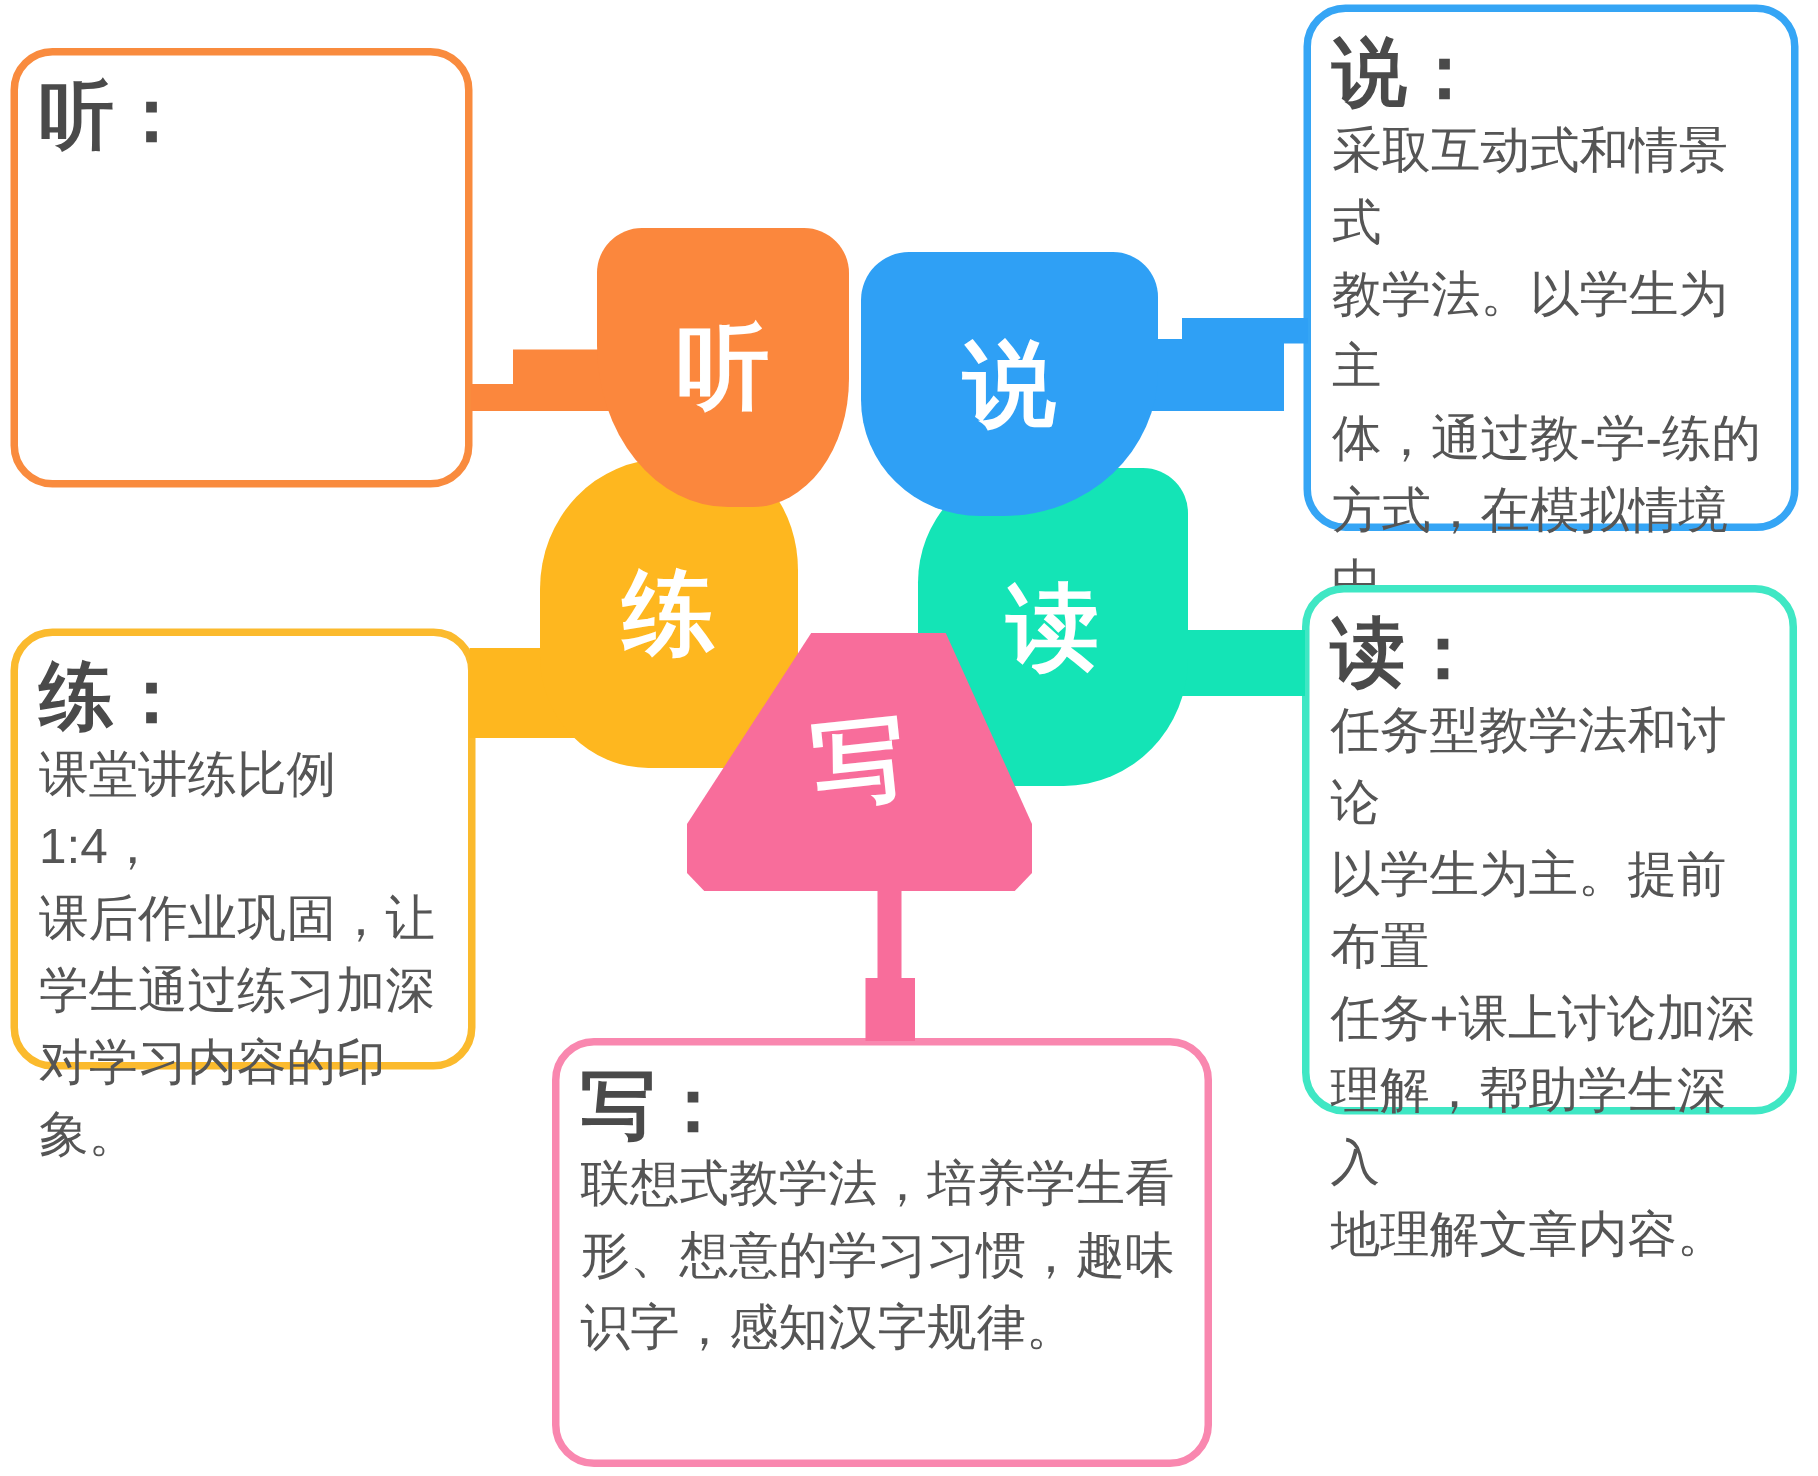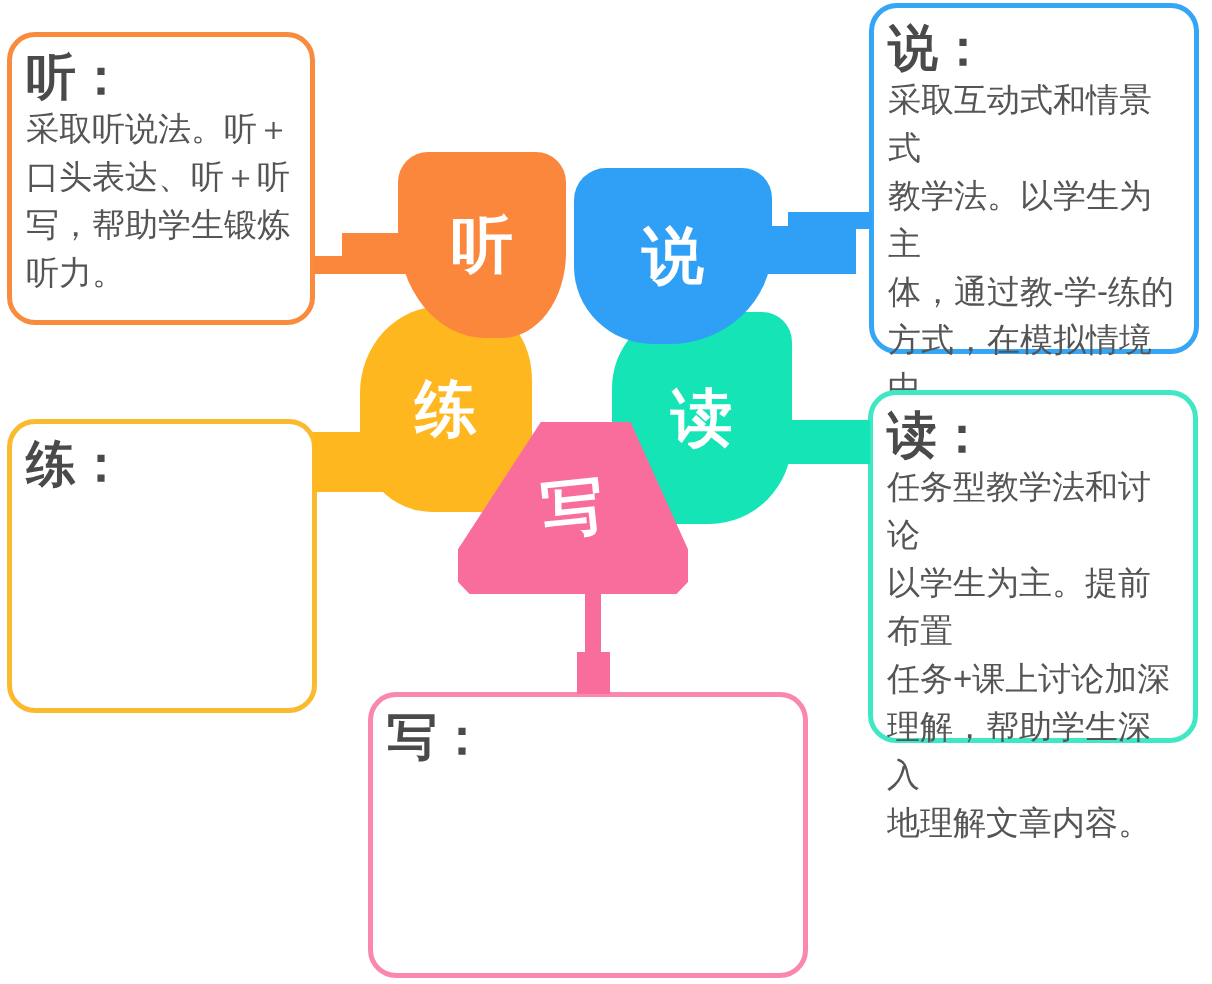--- a/index.html
+++ b/index.html
@@ -116,45 +116,48 @@
   </div>
   <div class="petal" id="p-speak">
     <span class="char">说</span>
   </div>
   <div class="petal" id="p-write">
     <span class="char">写</span>
   </div>
 
   <div class="info-box" id="box-listen">
     <div class="box-title">听：</div>
-    <div class="box-body">采取听说法。听＋
-口头表达、听＋听
-写，帮助学生锻炼
-听力。</div>
   </div>
 
   <div class="info-box" id="box-speak">
     <div class="box-title">说：</div>
     <div class="box-body">采取互动式和情景式
 教学法。以学生为主
 体，通过教-学-练的
 方式，在模拟情境中
 锻炼学生口语。</div>
   </div>
 
   <div class="info-box" id="box-practice">
     <div class="box-title">练：</div>
+    <div class="box-body">课堂讲练比例1:4，
+课后作业巩固，让
+学生通过练习加深
+对学习内容的印象。</div>
   </div>
 
   <div class="info-box" id="box-read">
     <div class="box-title">读：</div>
     <div class="box-body">任务型教学法和讨论
 以学生为主。提前布置
 任务+课上讨论加深
 理解，帮助学生深入
 地理解文章内容。</div>
   </div>
 
   <div class="info-box" id="box-write">
     <div class="box-title">写：</div>
+    <div class="box-body">联想式教学法，培养学生看
+形、想意的学习习惯，趣味
+识字，感知汉字规律。</div>
   </div>
 
 </div>
 
 </body></html>

